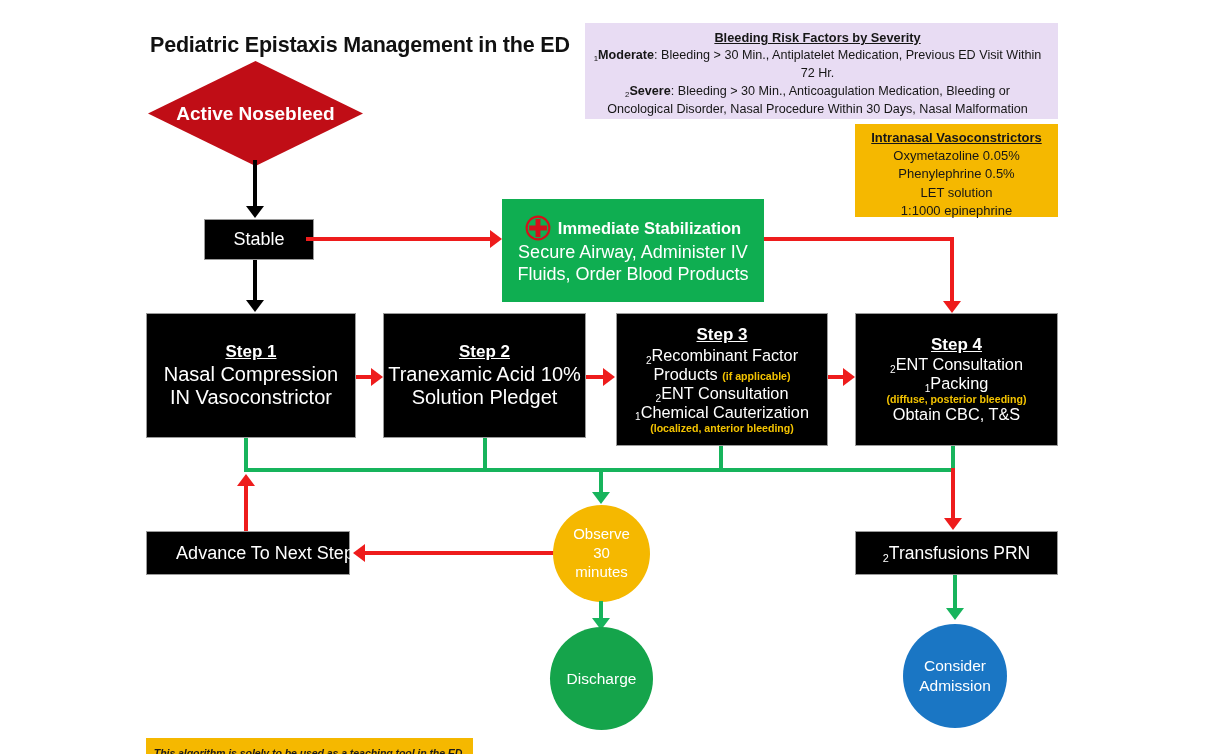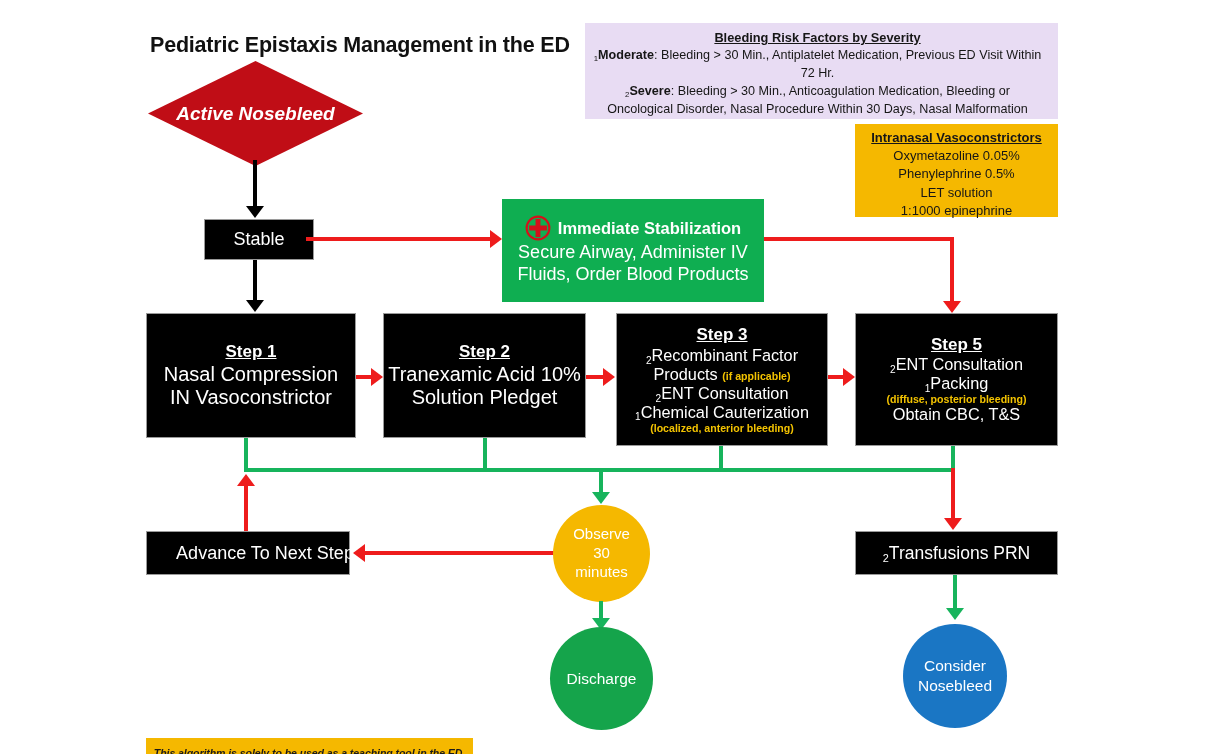--- a/index.html
+++ b/index.html
@@ -40,21 +40,21 @@
   }
 
   
   .diamond-wrap{left:148px;top:61px;width:215px;height:105px;}
   .diamond-shape{
     position:absolute;inset:0;background:#C00D16;
     clip-path:polygon(50% 0%,100% 50%,50% 100%,0% 50%);
   }
   .diamond-label{
     position:absolute;inset:0;display:flex;align-items:center;justify-content:center;
-    color:#ffffff;font-size:19px;font-weight:bold;font-style:italic;
+    color:#ffffff;font-size:19px;font-weight:bold;
   }
 
   
   .blk{
     background:#000000;color:#ffffff;border:1px solid #9a9a9a;
     display:flex;flex-direction:column;align-items:center;justify-content:center;
     text-align:center;line-height:1.16;
   }
   .blk .hd{font-weight:bold;text-decoration:underline;font-size:17px;margin-bottom:1px;}
   .blk .ln{font-size:20px;white-space:nowrap;}
@@ -195,21 +195,21 @@
     <div class="ln"><span>Products</span> <span class="note">(if applicable)</span></div>
     <div class="ln"><sub>2</sub><span>ENT Consultation</span></div>
     <div class="ln"><sub>1</sub><span>Chemical Cauterization</span></div>
     <div class="note">(localized, anterior bleeding)</div>
   </div>
 
   <div class="abs ln-h redc" style="left:828px;top:375px;width:17px;"></div>
   <div class="abs arw-right redc" style="left:843px;top:368px;"></div>
 
   <div class="abs blk box-step4">
-    <div class="hd">Step 5</div>
+    <div class="hd">Step 4</div>
     <div class="ln"><sub>2</sub><span>ENT Consultation</span></div>
     <div class="ln"><sub>1</sub><span>Packing</span></div>
     <div class="note">(diffuse, posterior bleeding)</div>
     <div class="ln">Obtain CBC, T&amp;S</div>
   </div>
 
   <div class="abs ln-v grnc" style="left:244px;top:438px;height:32px;"></div>
   <div class="abs ln-v grnc" style="left:483px;top:438px;height:32px;"></div>
   <div class="abs ln-v grnc" style="left:719px;top:446px;height:24px;"></div>
   <div class="abs ln-v grnc" style="left:951px;top:446px;height:24px;"></div>
@@ -247,18 +247,18 @@
 
   <div class="abs blk box-transfusion">
     <div class="ln"><sub>2</sub><span>Transfusions PRN</span></div>
   </div>
 
   <div class="abs ln-v grnc" style="left:953px;top:575px;height:35px;"></div>
   <div class="abs arw-down grnc" style="left:946px;top:608px;"></div>
 
   <div class="abs circ circ-admission">
     <div>Consider</div>
-    <div>Nosebleed</div>
+    <div>Admission</div>
   </div>
 
   <div class="abs disclaimer">This algorithm is solely to be used as a teaching tool in the ED.</div>
 
 </div>
 
 </body></html>

